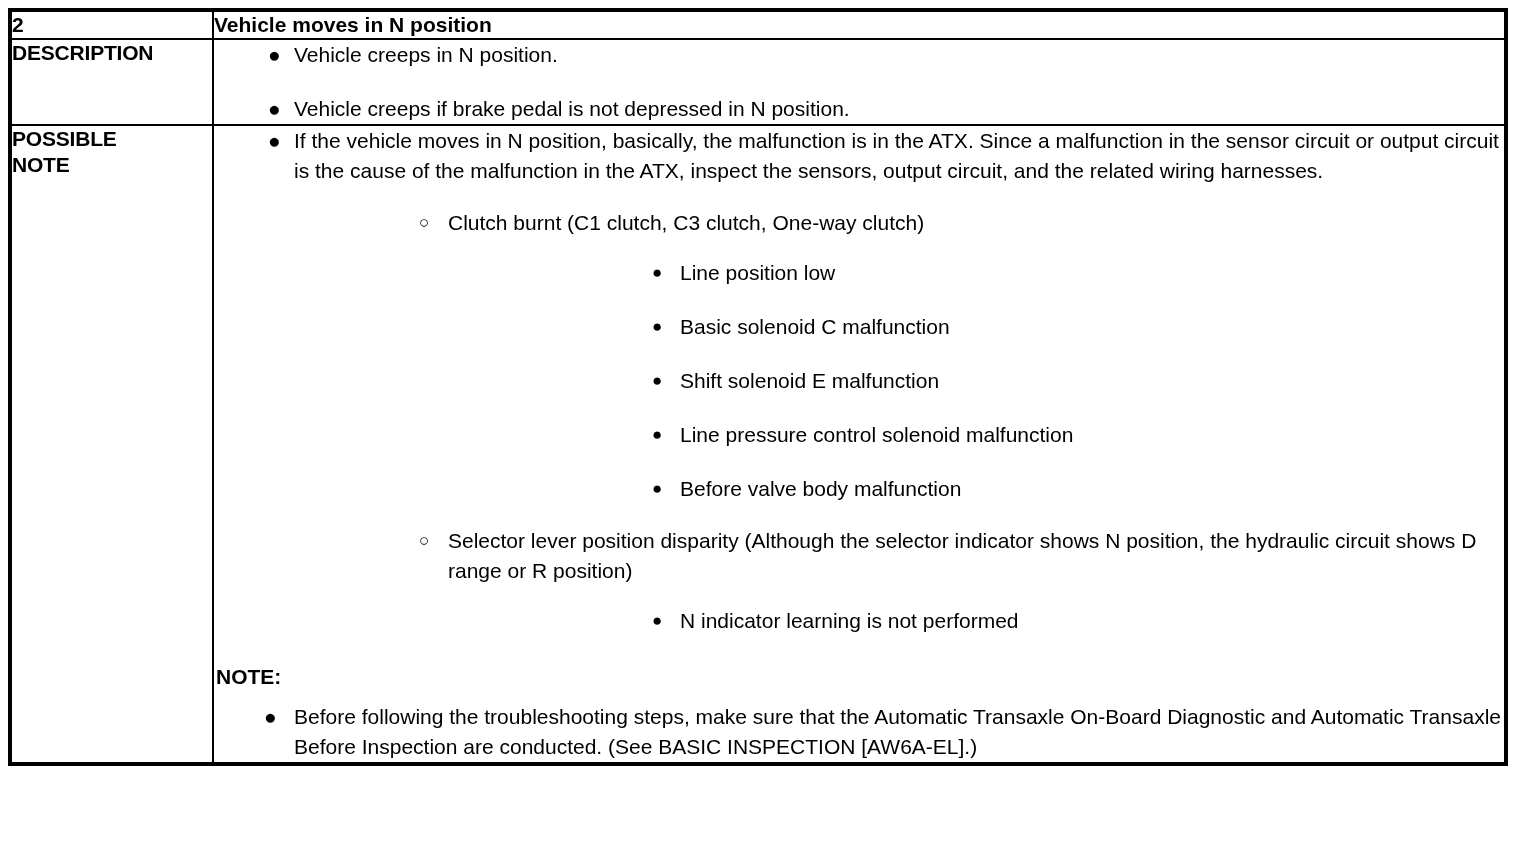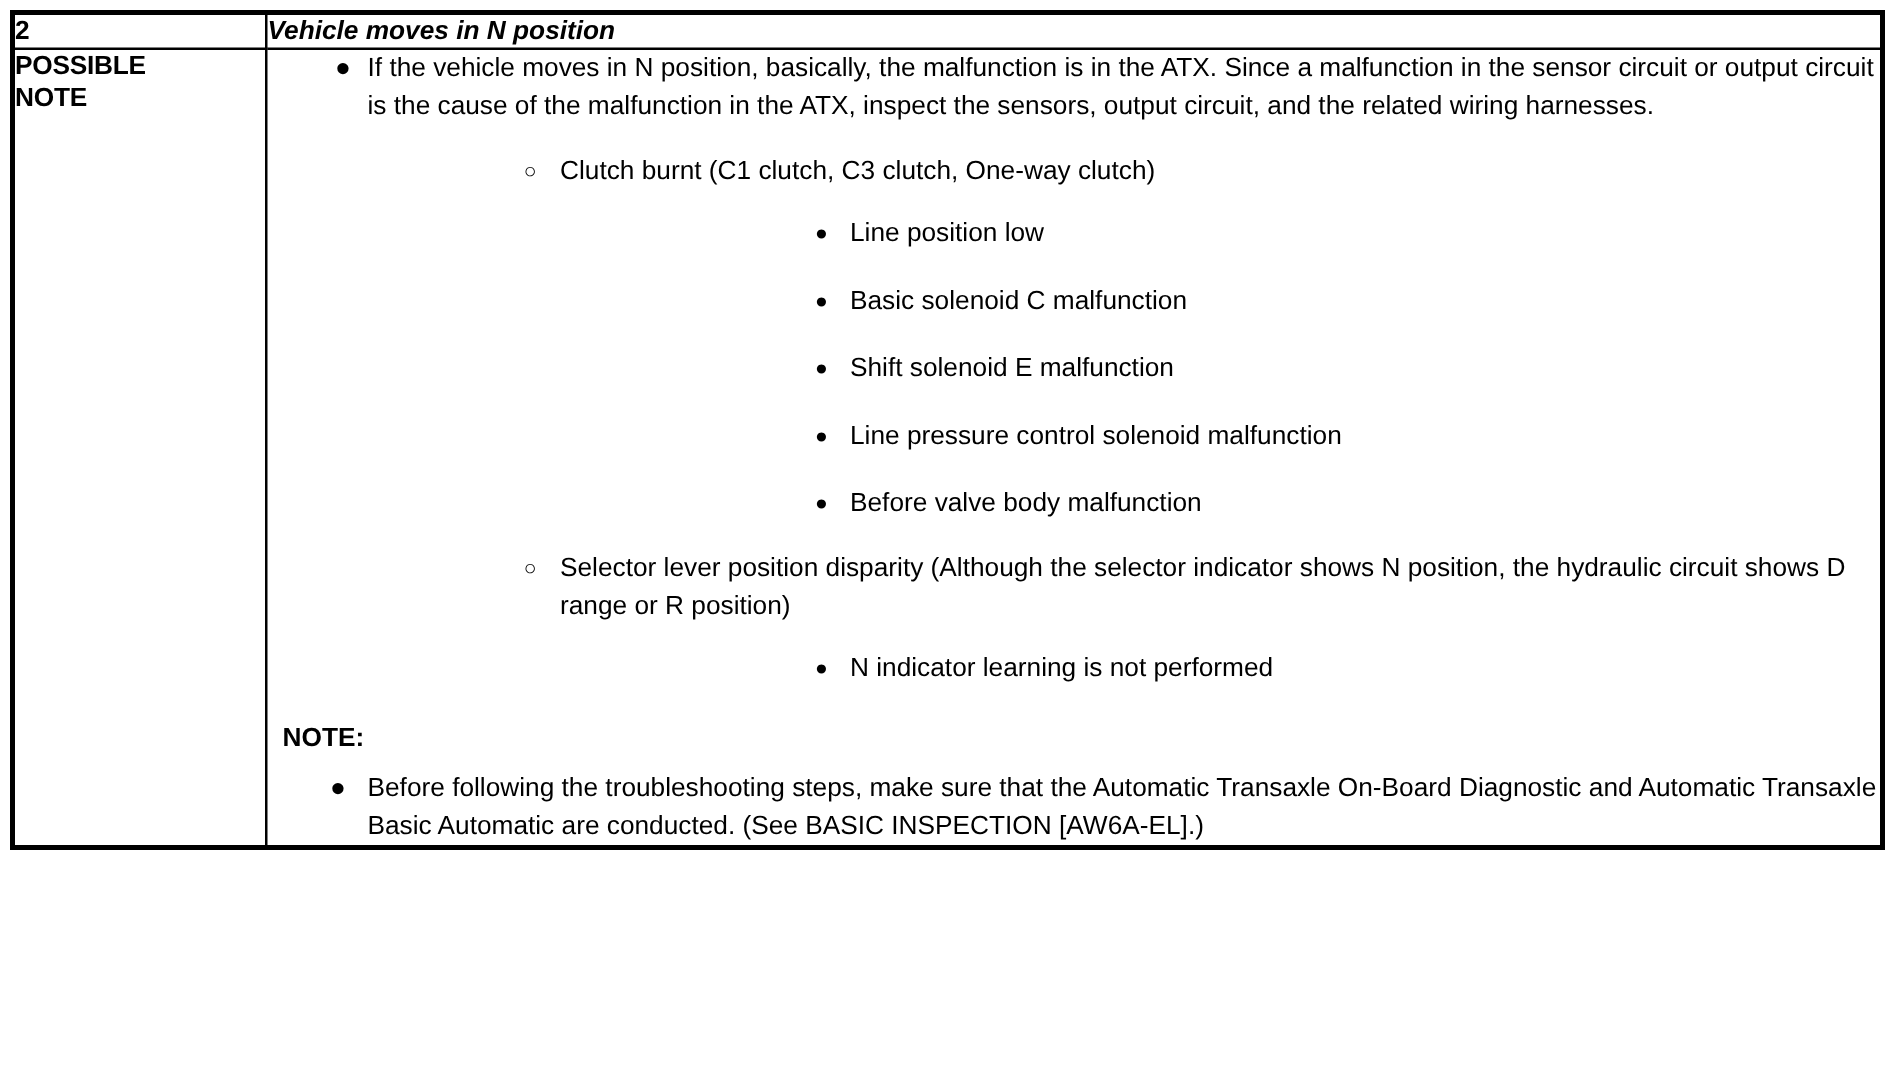--- a/index.html
+++ b/index.html
@@ -53,21 +53,20 @@
     font-weight: bold;
     line-height: 26px;
     padding: 5px 6px 6px 6px;
   }
 
   .title-cell {
     font-size: 21px;
     font-weight: bold;
     line-height: 26px;
     padding: 5px 6px 6px 8px;
-    font-style: italic;
   }
 
   .body-cell {
     font-size: 21px;
     line-height: 30px;
     padding: 8px 8px 10px 8px;
   }
 
   
   ul.lvl {
@@ -131,21 +130,21 @@
 
   .desc-list > li.item { margin-bottom: 28px; }
   .desc-list > li.item:last-child { margin-bottom: 4px; }
 
   .note-head {
     font-size: 21px;
     font-weight: bold;
     line-height: 30px;
     margin-top: 26px;
     margin-bottom: 10px;
-    padding-left: 12px;
+    padding-left: 2px;
   }
 
   ul.note-list { margin-top: 0; }
   ul.note-list > li.item {
     padding-left: 80px;
     margin-bottom: 0;
   }
   ul.note-list > li.item > .bul {
     left: 50px;
   }
@@ -162,20 +161,35 @@
       <col class="c-label">
       <col class="c-body">
     </colgroup>
     <tbody>
 
       <tr>
         <td class="num-cell">2</td>
         <td class="title-cell">Vehicle moves in N position</td>
       </tr>
 
+      <tr>
+        <td class="label-cell">DESCRIPTION</td>
+        <td class="body-cell">
+          <ul class="lvl lvl1 desc-list">
+            <li class="item">
+              <span class="bul">●</span>
+              <span class="txt">Vehicle creeps in N position.</span>
+            </li>
+            <li class="item">
+              <span class="bul">●</span>
+              <span class="txt">Vehicle creeps if brake pedal is not depressed in N position.</span>
+            </li>
+          </ul>
+        </td>
+      </tr>
 
       <tr>
         <td class="label-cell">
           <span class="txt">POSSIBLE</span>
           <span class="txt">NOTE</span>
         </td>
         <td class="body-cell">
 
           <ul class="lvl lvl1">
             <li class="item">
@@ -224,21 +238,21 @@
                 </li>
               </ul>
             </li>
           </ul>
 
           <div class="note-head">NOTE:</div>
 
           <ul class="lvl lvl1 note-list">
             <li class="item">
               <span class="bul">●</span>
-              <span class="txt">Before following the troubleshooting steps, make sure that the Automatic Transaxle On-Board Diagnostic and Automatic Transaxle Basic Automatic are conducted. (See BASIC INSPECTION [AW6A-EL].)</span>
+              <span class="txt">Before following the troubleshooting steps, make sure that the Automatic Transaxle On-Board Diagnostic and Automatic Transaxle Before Inspection are conducted. (See BASIC INSPECTION [AW6A-EL].)</span>
             </li>
           </ul>
 
         </td>
       </tr>
 
     </tbody>
   </table>
 
 </div>

